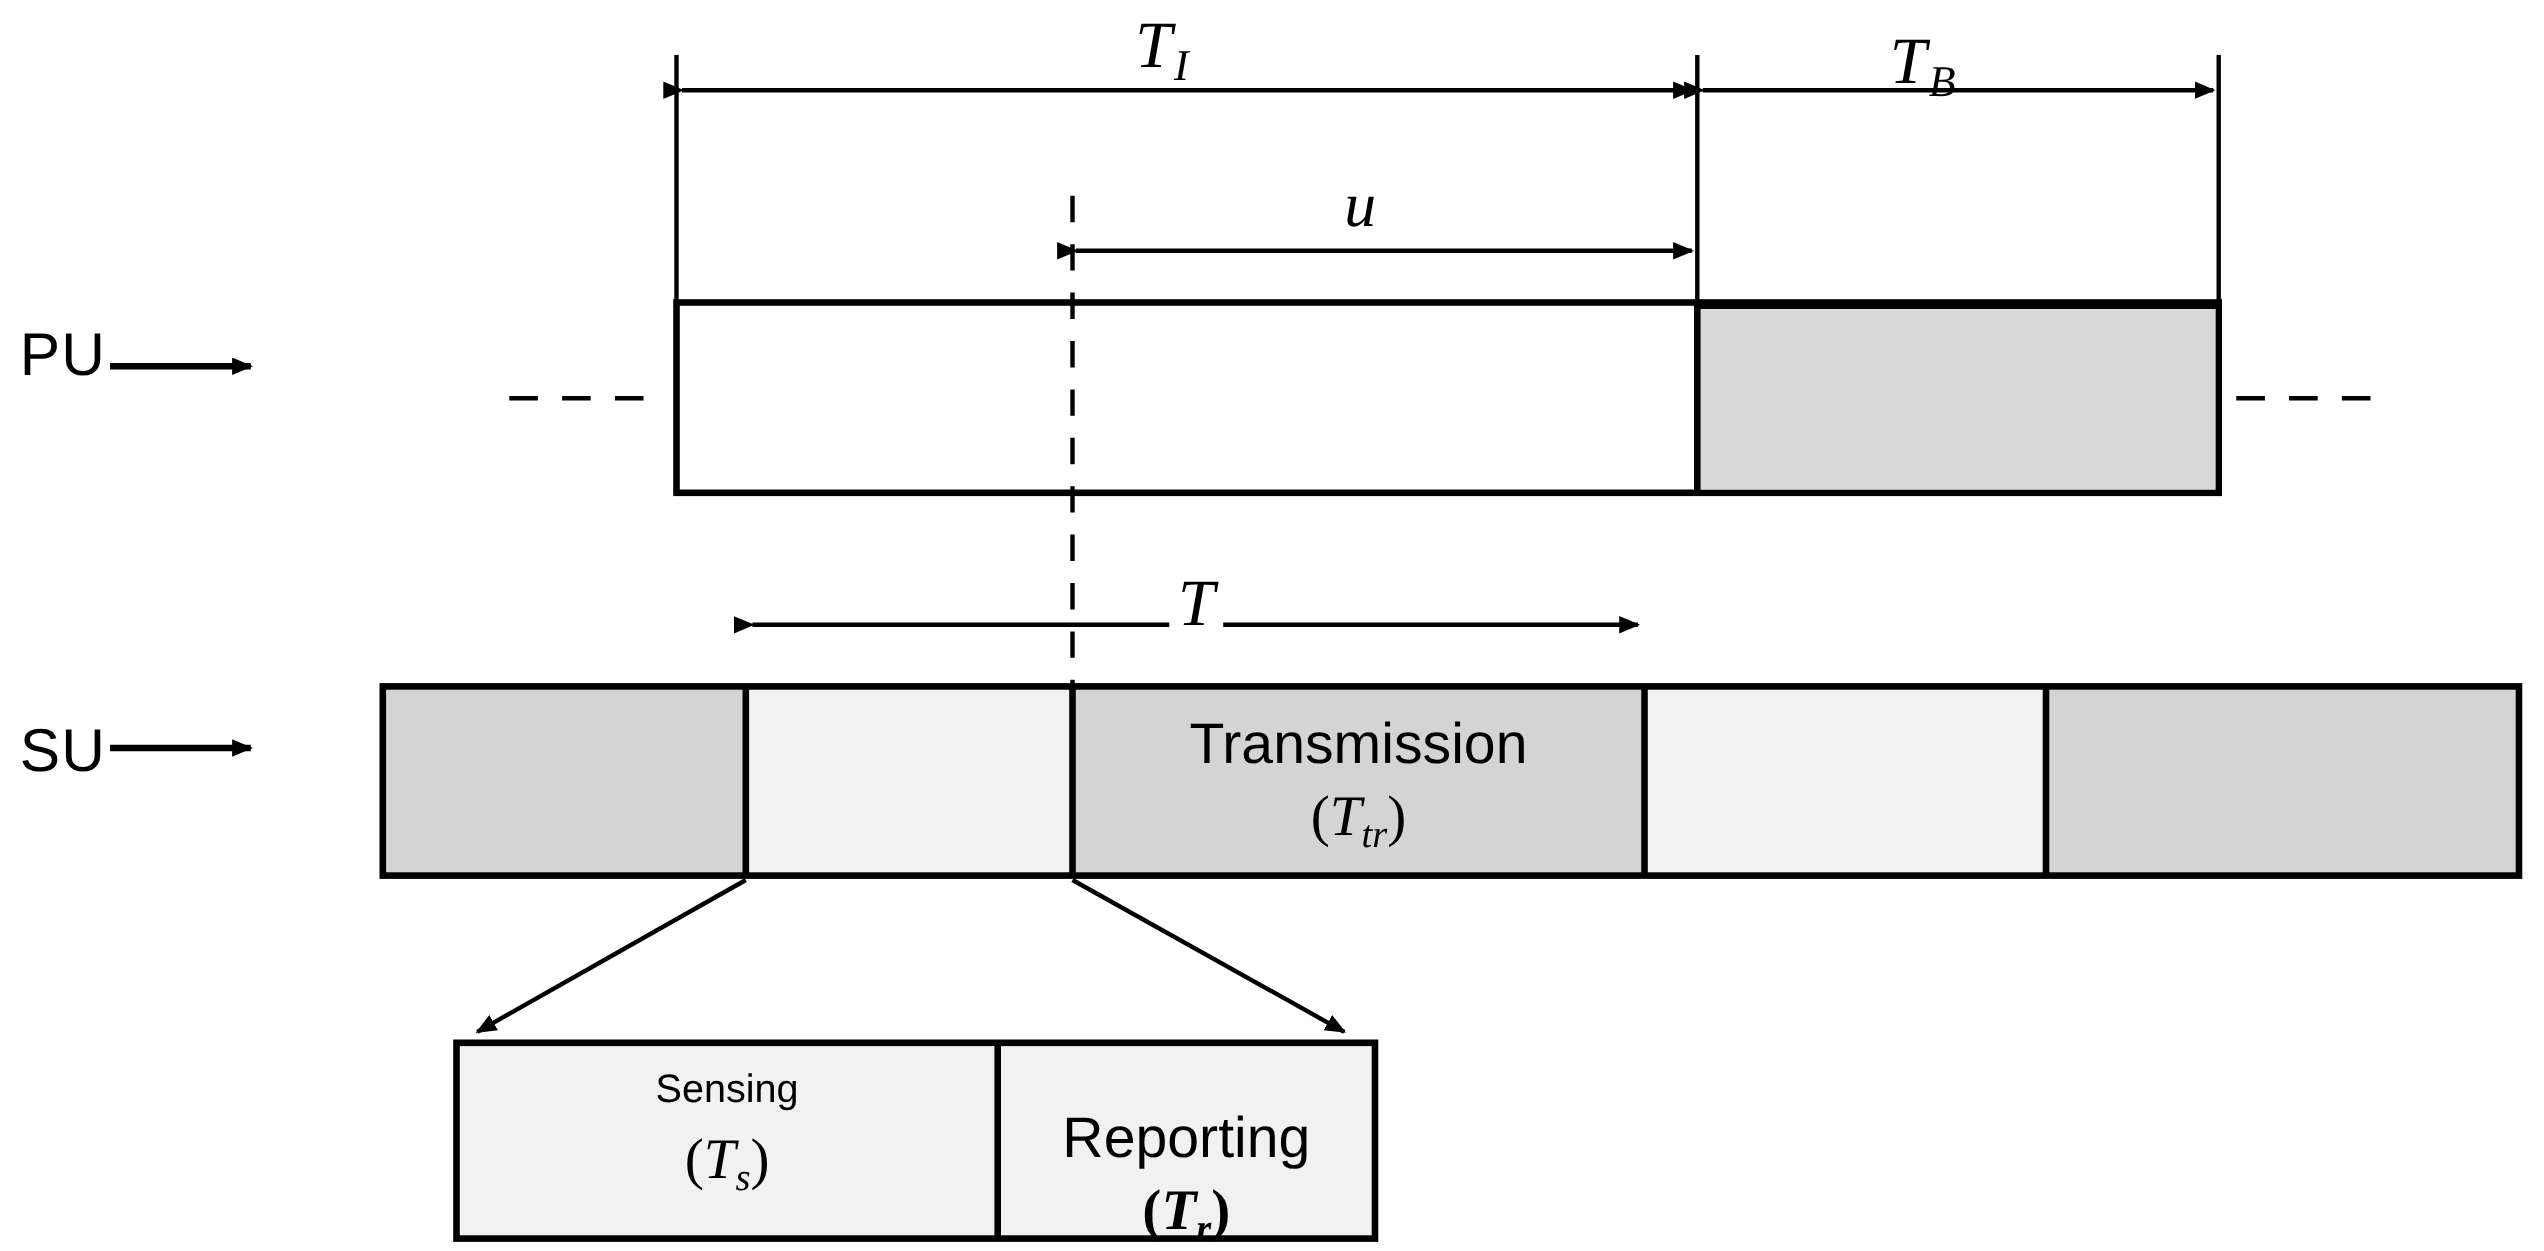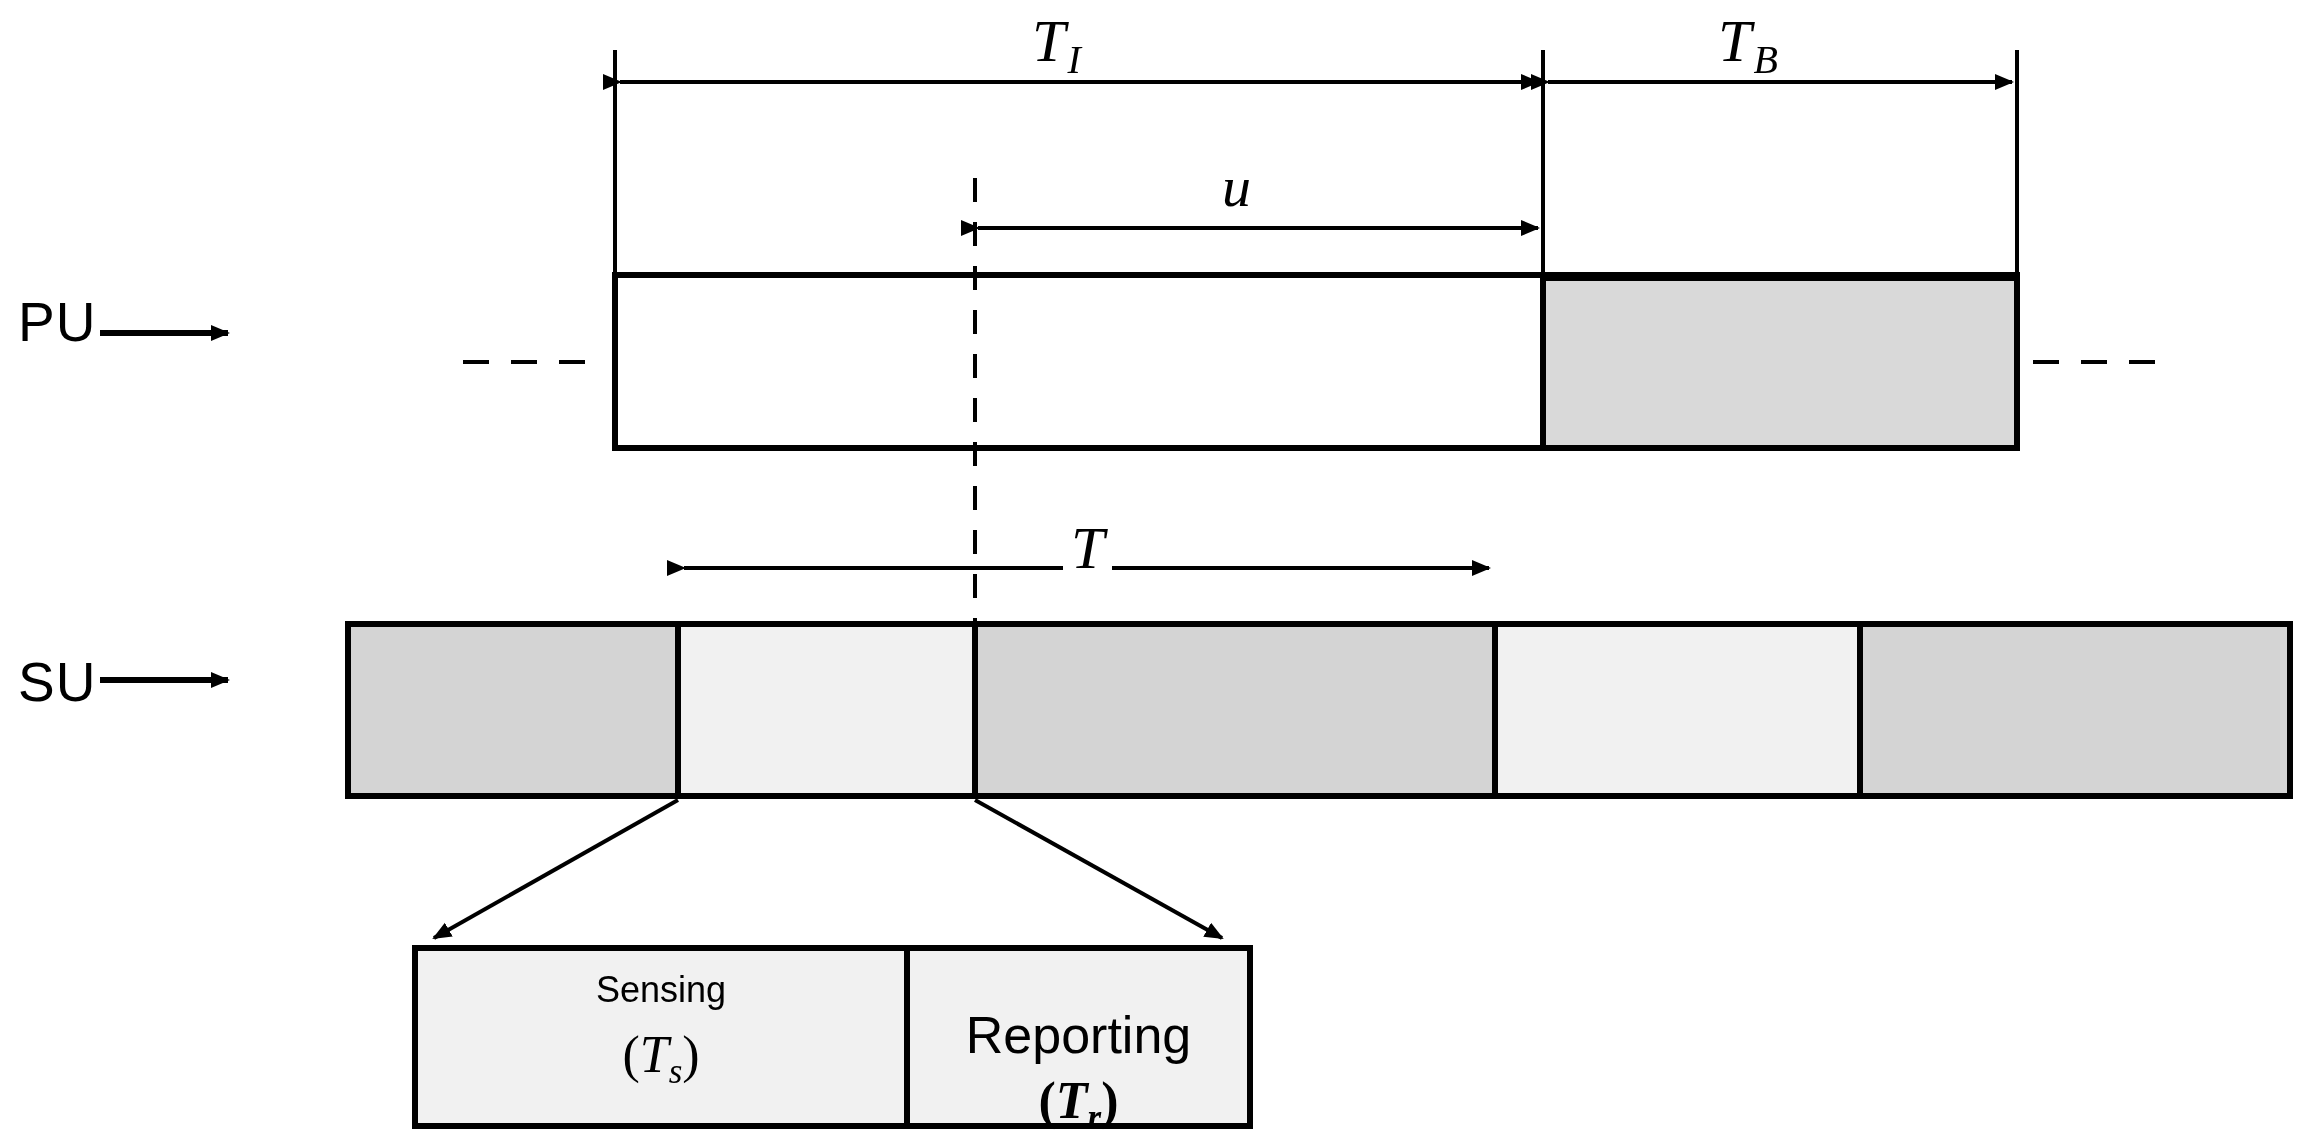--- a/index.html
+++ b/index.html
@@ -76,32 +76,38 @@
     <line class="stroke thick" x1="907" y1="948" x2="907" y2="1126"></line>
   </svg>
 
   <div style="position:absolute;left:18px;top:290px;font-size:55px;letter-spacing:1px;">PU</div>
   <div style="position:absolute;left:18px;top:650px;font-size:55px;letter-spacing:1px;">SU</div>
 
   <div style="position:absolute;left:1032px;top:6px;font-size:60px;">
     <span class="math">T</span><span class="sub" style="font-size:40px;position:relative;top:12px;left:2px;">I</span>
   </div>
 
-  <div style="position:absolute;left:1718px;top:6px;font-size:60px;">
+  <div style="position:absolute;left:1718px;top:20px;font-size:60px;">
     <span class="math">T</span><span class="sub" style="font-size:40px;position:relative;top:12px;left:2px;">B</span>
   </div>
 
   <div style="position:absolute;left:1222px;top:152px;font-size:58px;">
     <span class="math">u</span>
   </div>
 
   <div style="position:absolute;left:1063px;top:518px;font-size:60px;background:#fff;padding:0 8px;line-height:1;">
     <span class="math">T</span>
   </div>
 
+  <div style="position:absolute;left:975px;top:648px;width:520px;text-align:center;">
+    <div style="font-size:52px;line-height:1.12;">Transmission</div>
+    <div style="font-size:52px;line-height:1.25;margin-top:4px;">
+      <span class="paren">(</span><span class="math">T</span><span class="sub" style="font-size:35px;position:relative;top:11px;">tr</span><span class="paren">)</span>
+    </div>
+  </div>
 
   <div style="position:absolute;left:415px;top:970px;width:492px;text-align:center;">
     <div style="font-size:36px;line-height:1.12;">Sensing</div>
     <div style="font-size:52px;line-height:1.25;margin-top:12px;">
       <span class="paren">(</span><span class="math">T</span><span class="sub" style="font-size:35px;position:relative;top:11px;">s</span><span class="paren">)</span>
     </div>
   </div>
 
   <div style="position:absolute;left:907px;top:970px;width:343px;text-align:center;margin-top:36px;">
     <div style="font-size:52px;line-height:1.12;">Reporting</div>

